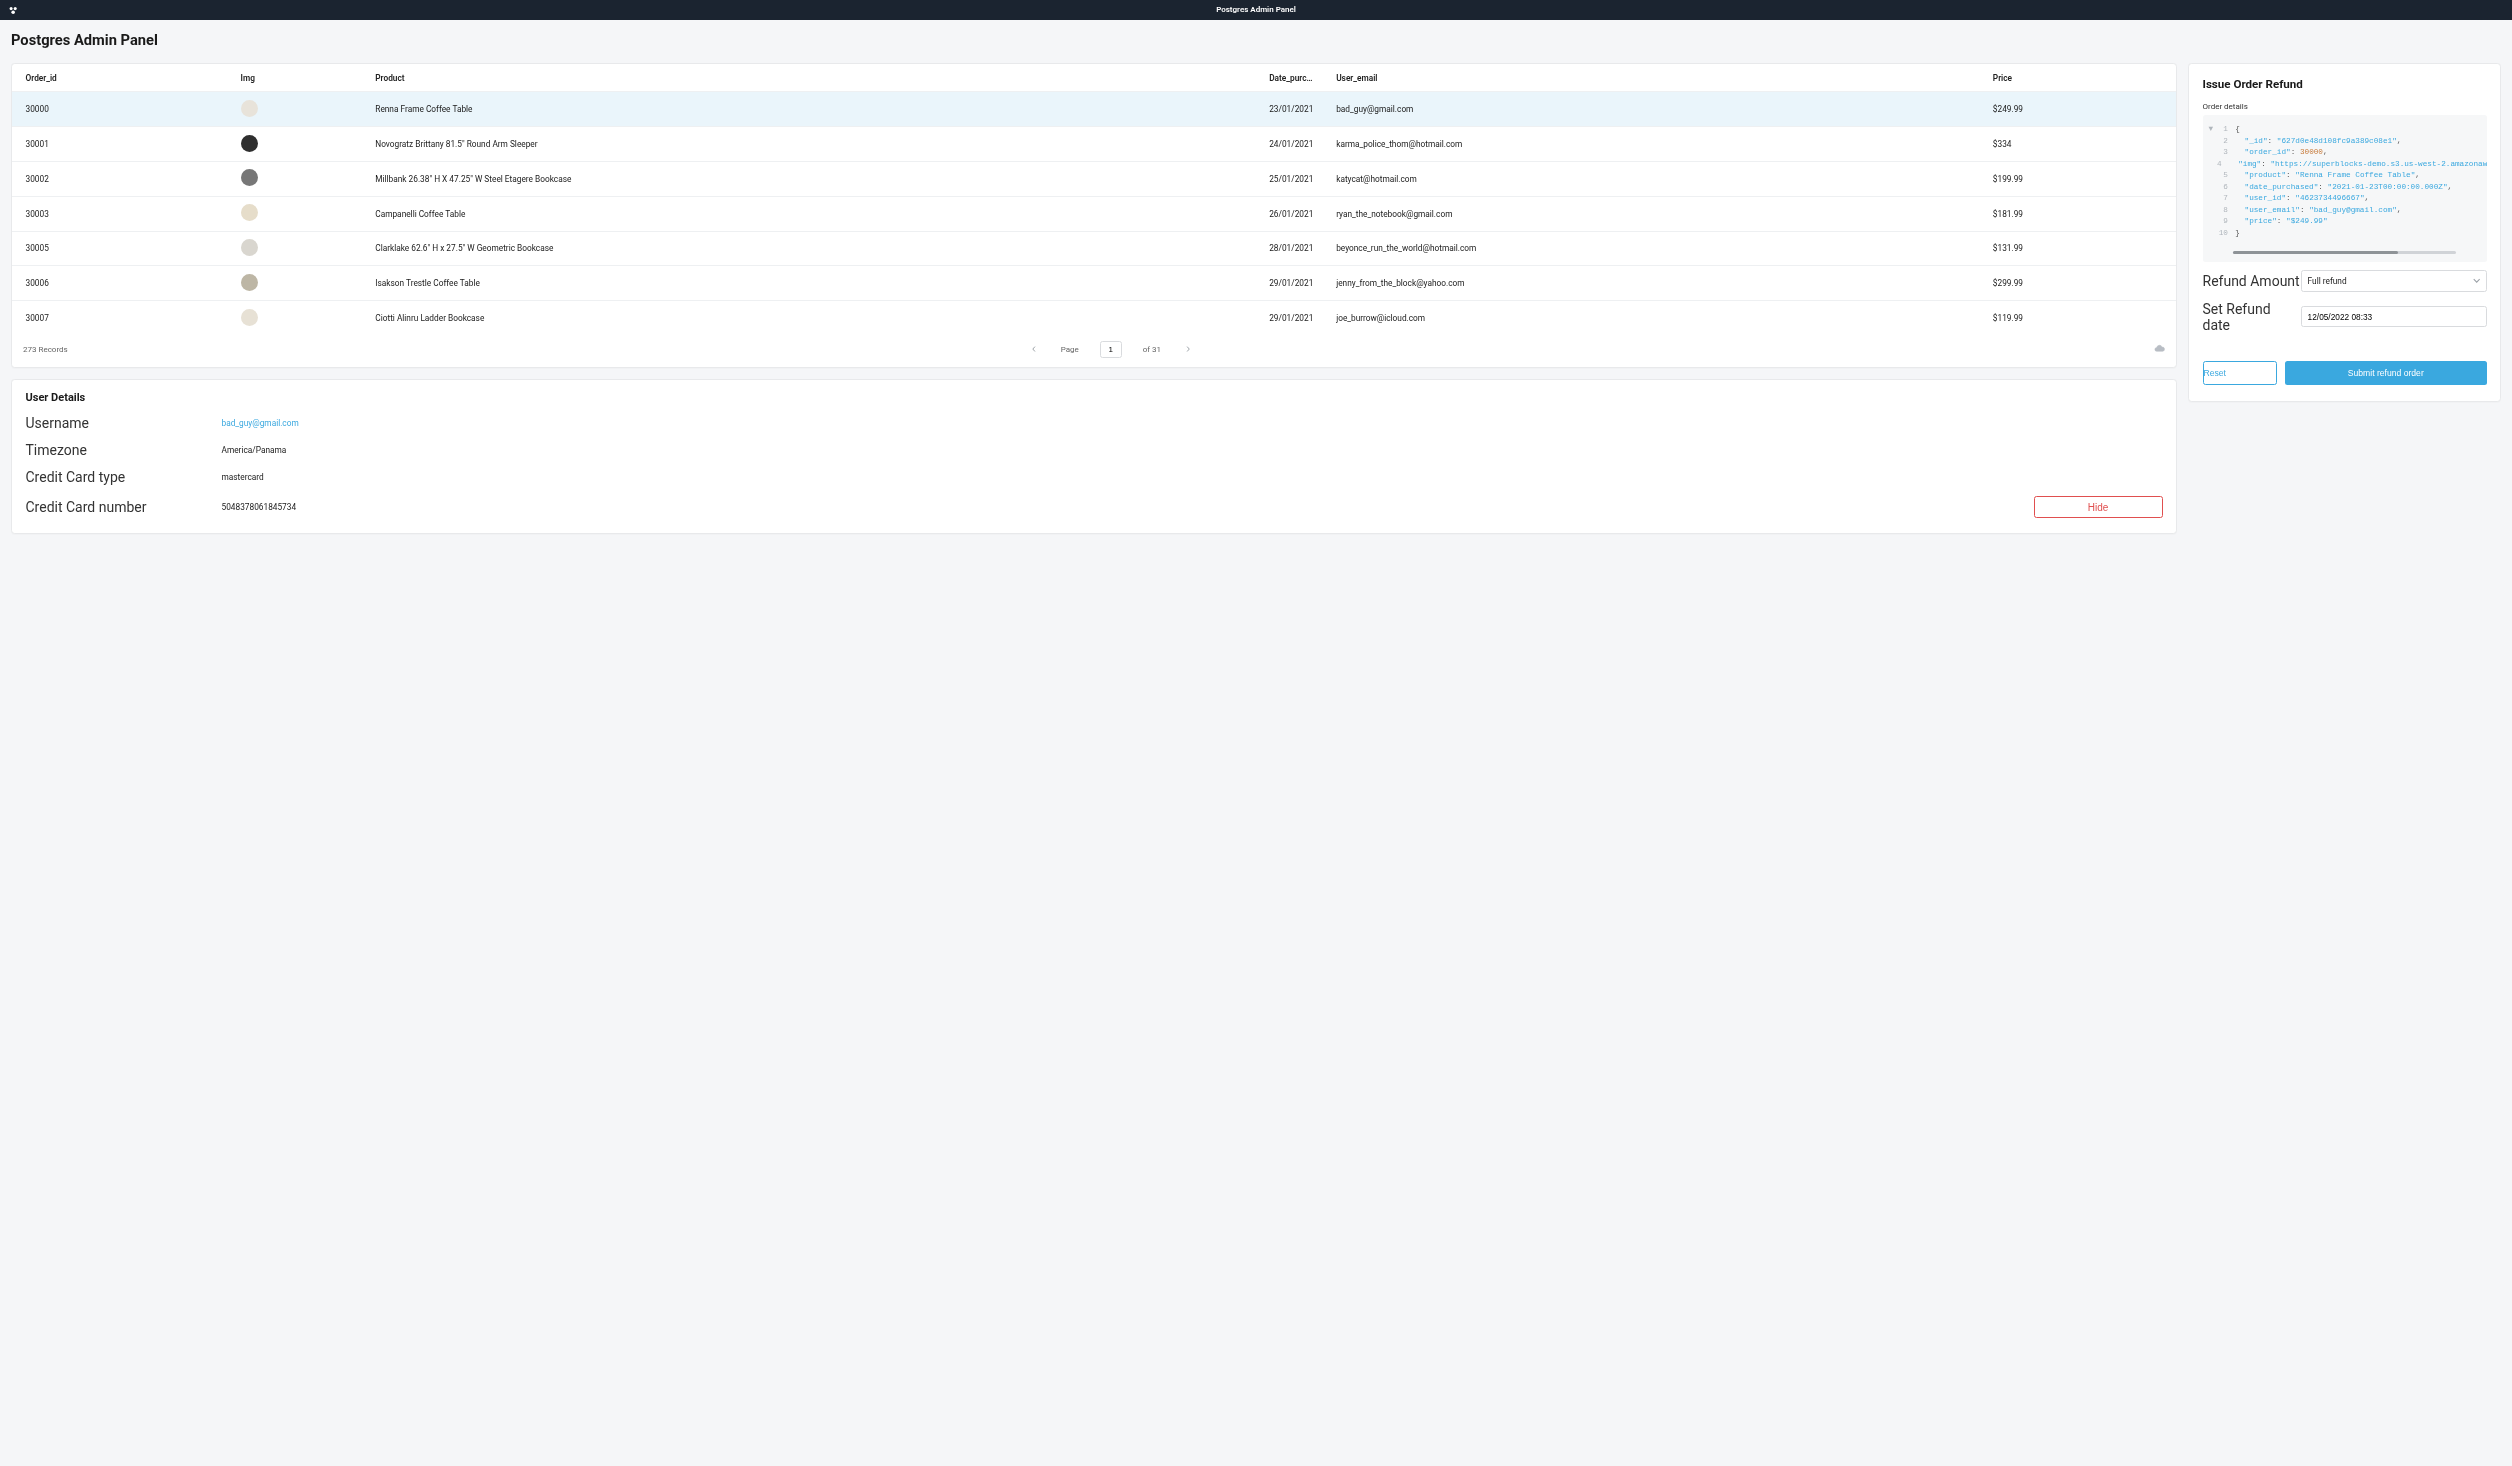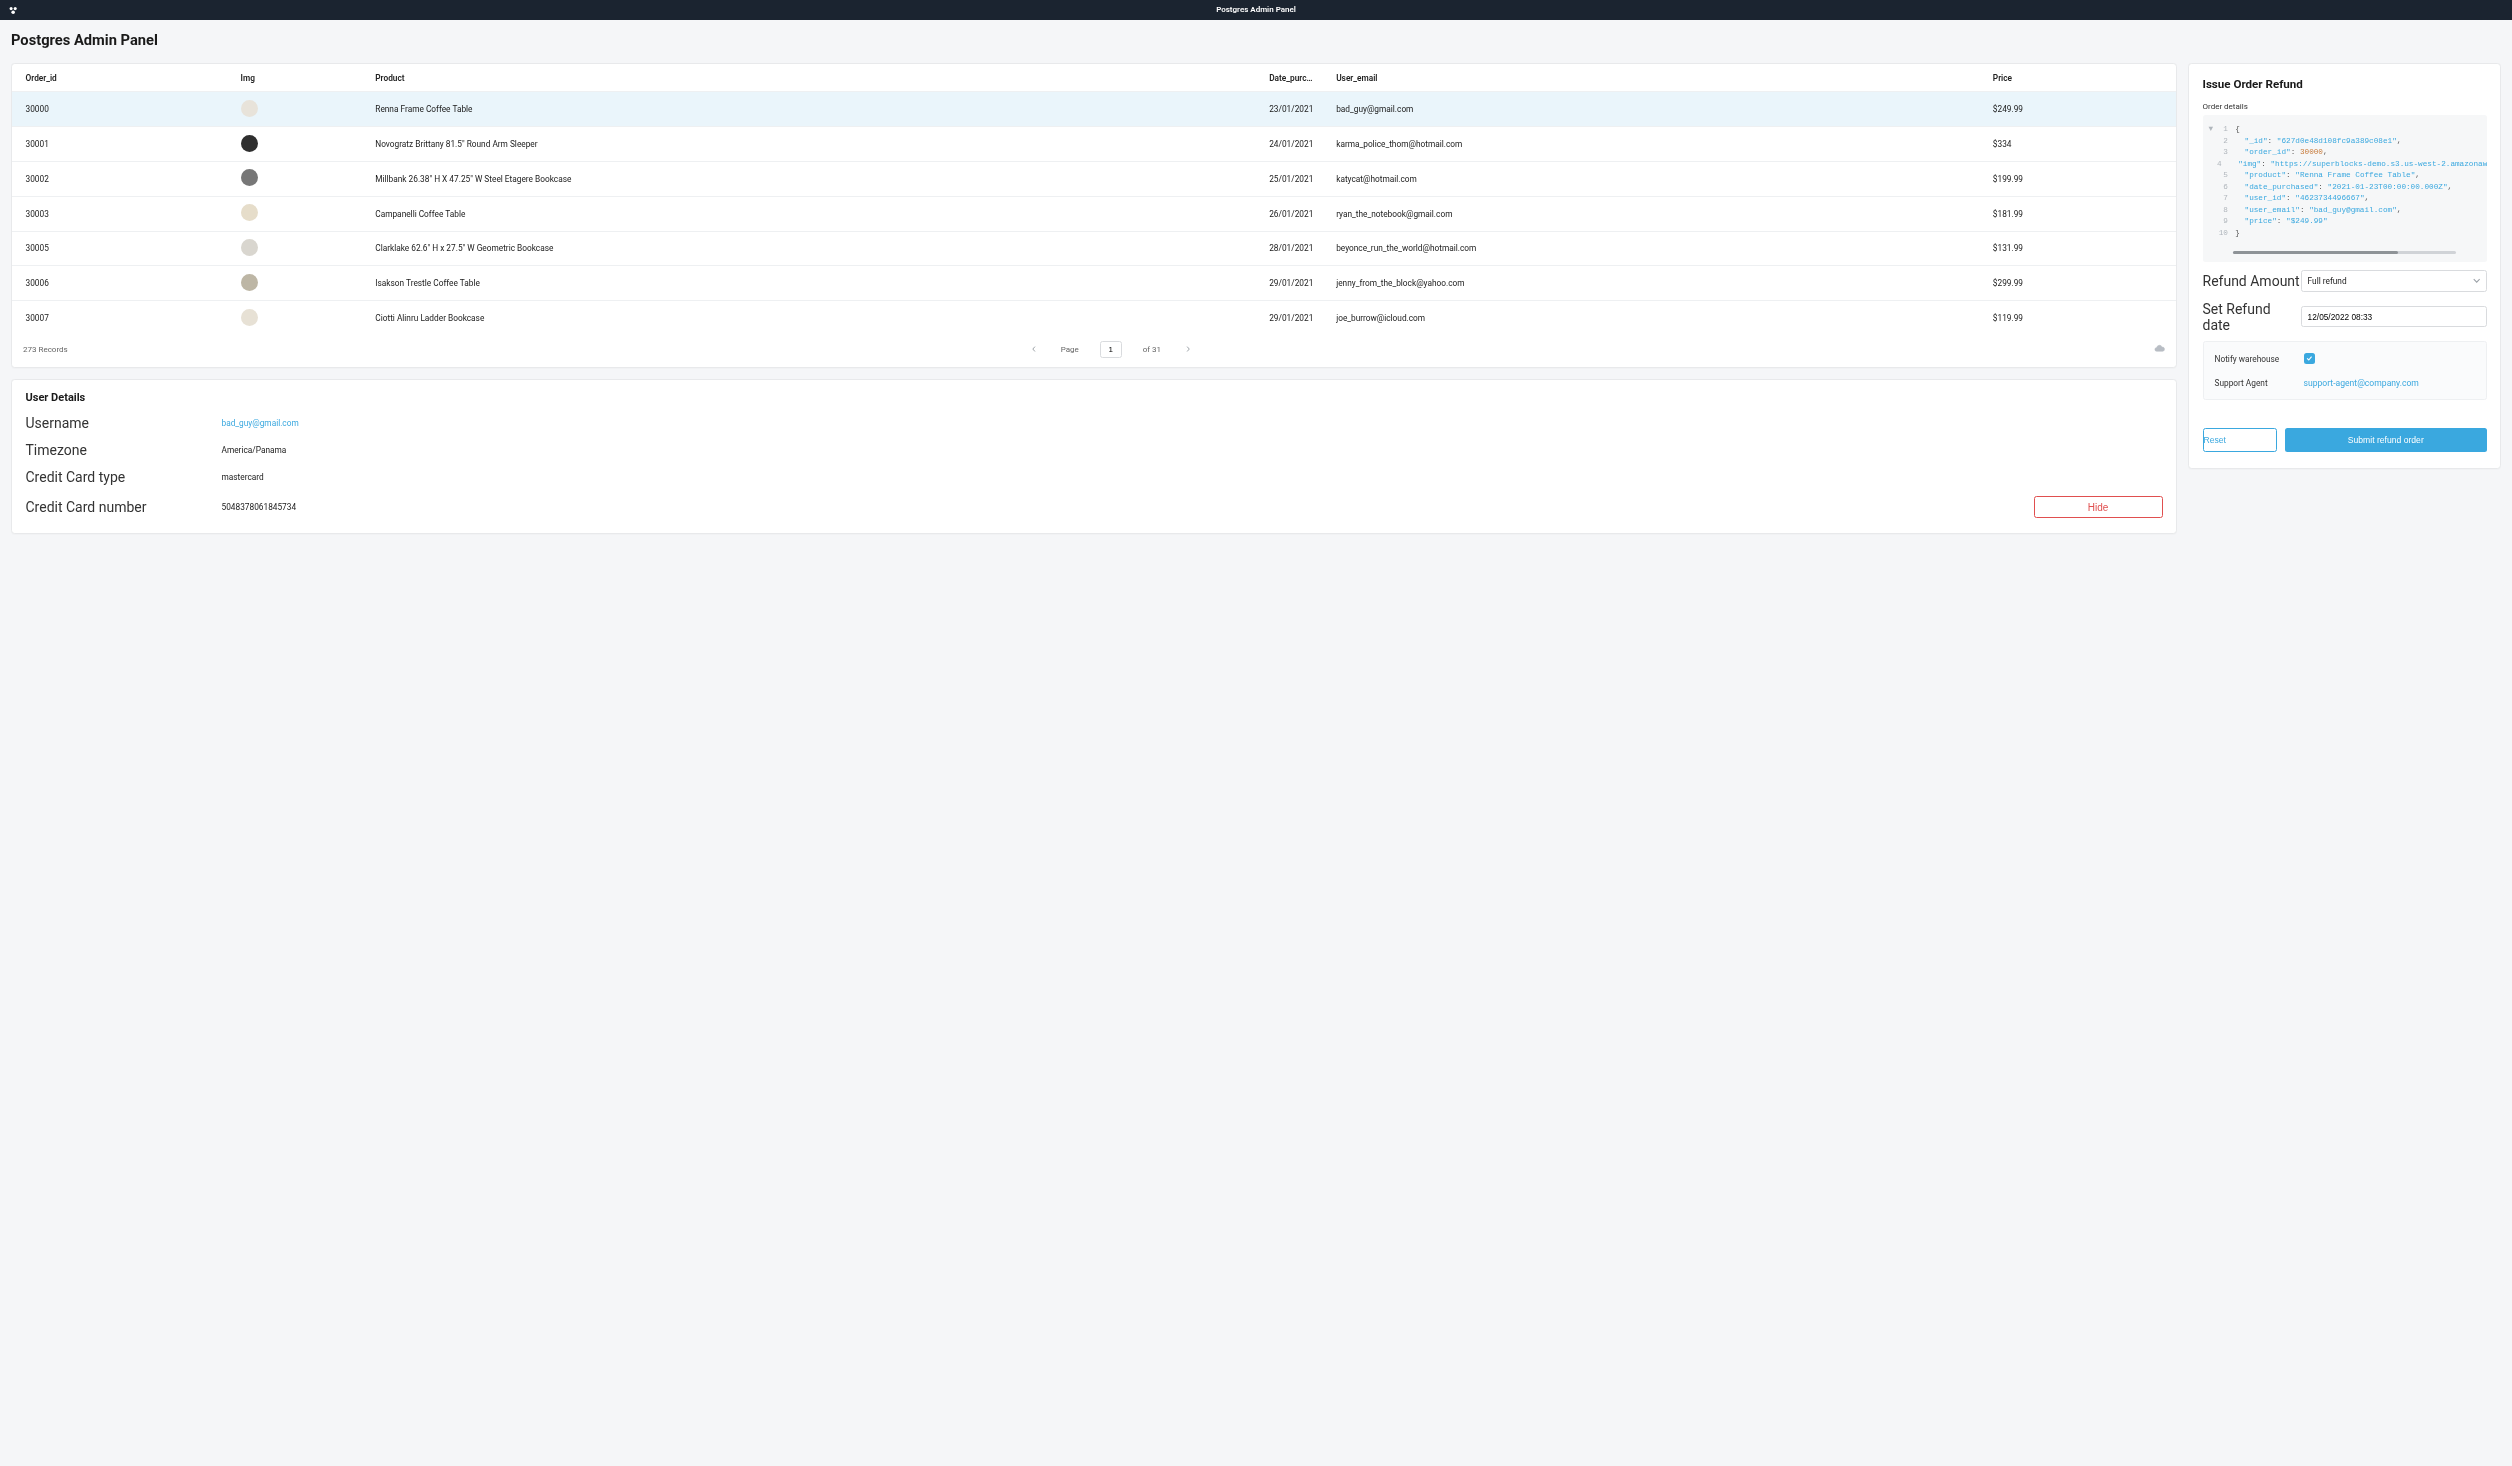--- a/index.html
+++ b/index.html
@@ -281,34 +281,20 @@
             <span class="chev"><svg width="7.4" height="7.4" viewBox="0 0 10 10">
                   <path d="M1 3 L5 7 L9 3" stroke="currentColor" stroke-width="1.4" fill="none"></path>
                 </svg></span>
           </div>
         </div>
         <div class="form-row">
           <div class="lbl">Set Refund date</div>
           <div class="ctrl"><input class="text-input" value="12/05/2022 08:33" style=""></div>
         </div>
 
-        <div class="subpanel">
-          <div class="sub-row">
-            <div class="lbl">Notify warehouse</div>
-            <div class="chk">
-              <svg width="6.7" height="6.7" viewBox="0 0 12 12">
-                  <path d="M2 6 L5 9 L10 3" stroke="#fff" stroke-width="2" fill="none"></path>
-                </svg>
-            </div>
-          </div>
-          <div class="sub-row">
-            <div class="lbl">Support Agent</div>
-            <div class="link">support-agent@company.com</div>
-          </div>
-        </div>
 
         <div class="btn-row">
           <button class="btn-outline-primary">Reset</button>
           <button class="btn-primary">Submit refund order</button>
         </div>
       </div>
     </div>
   </div>
 </div>
 

